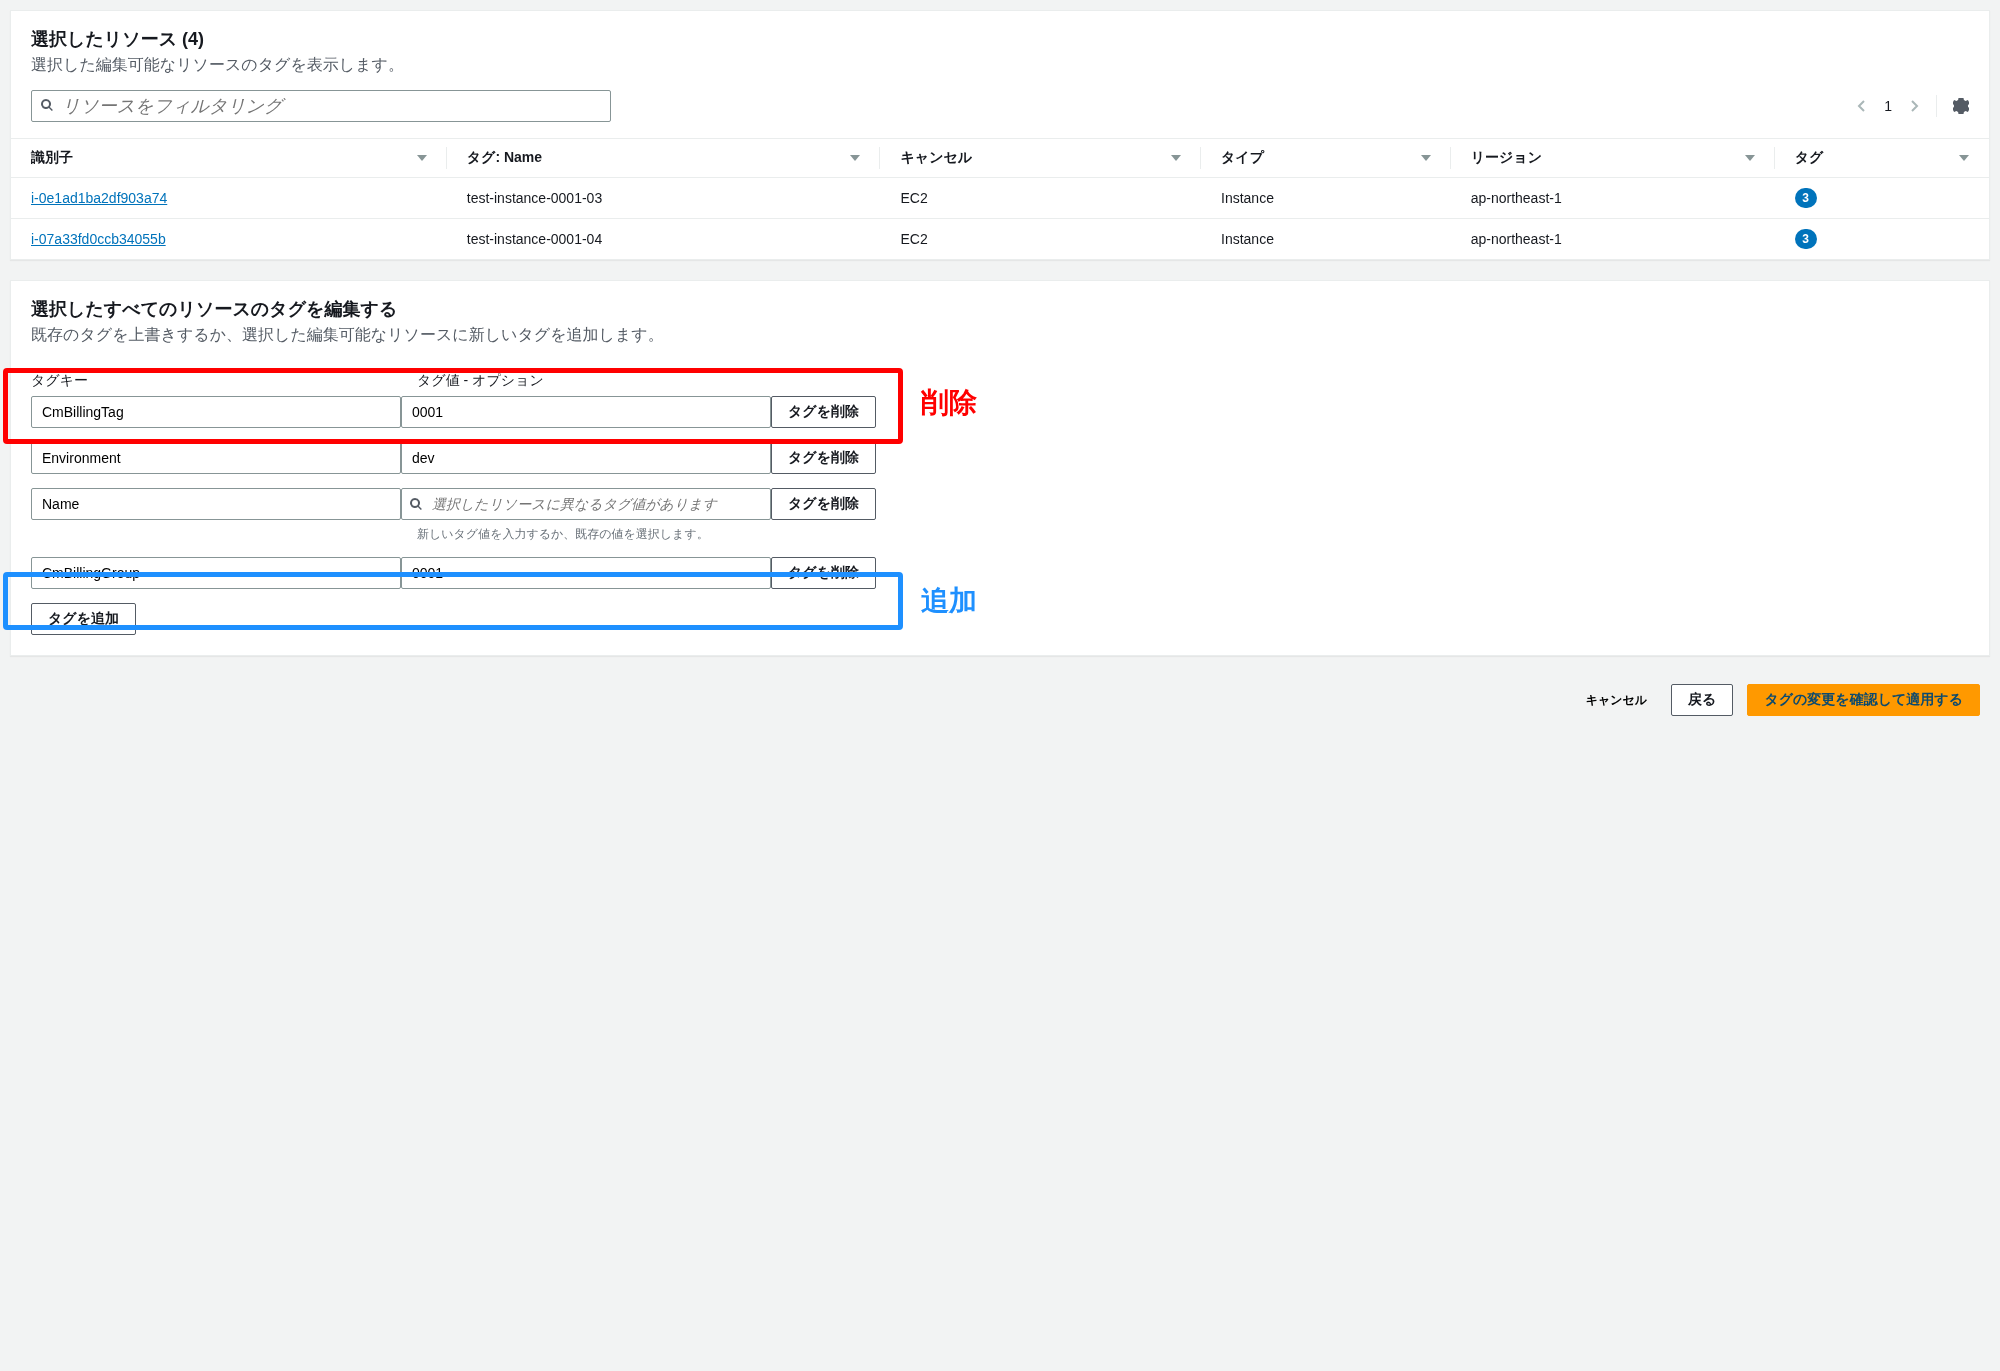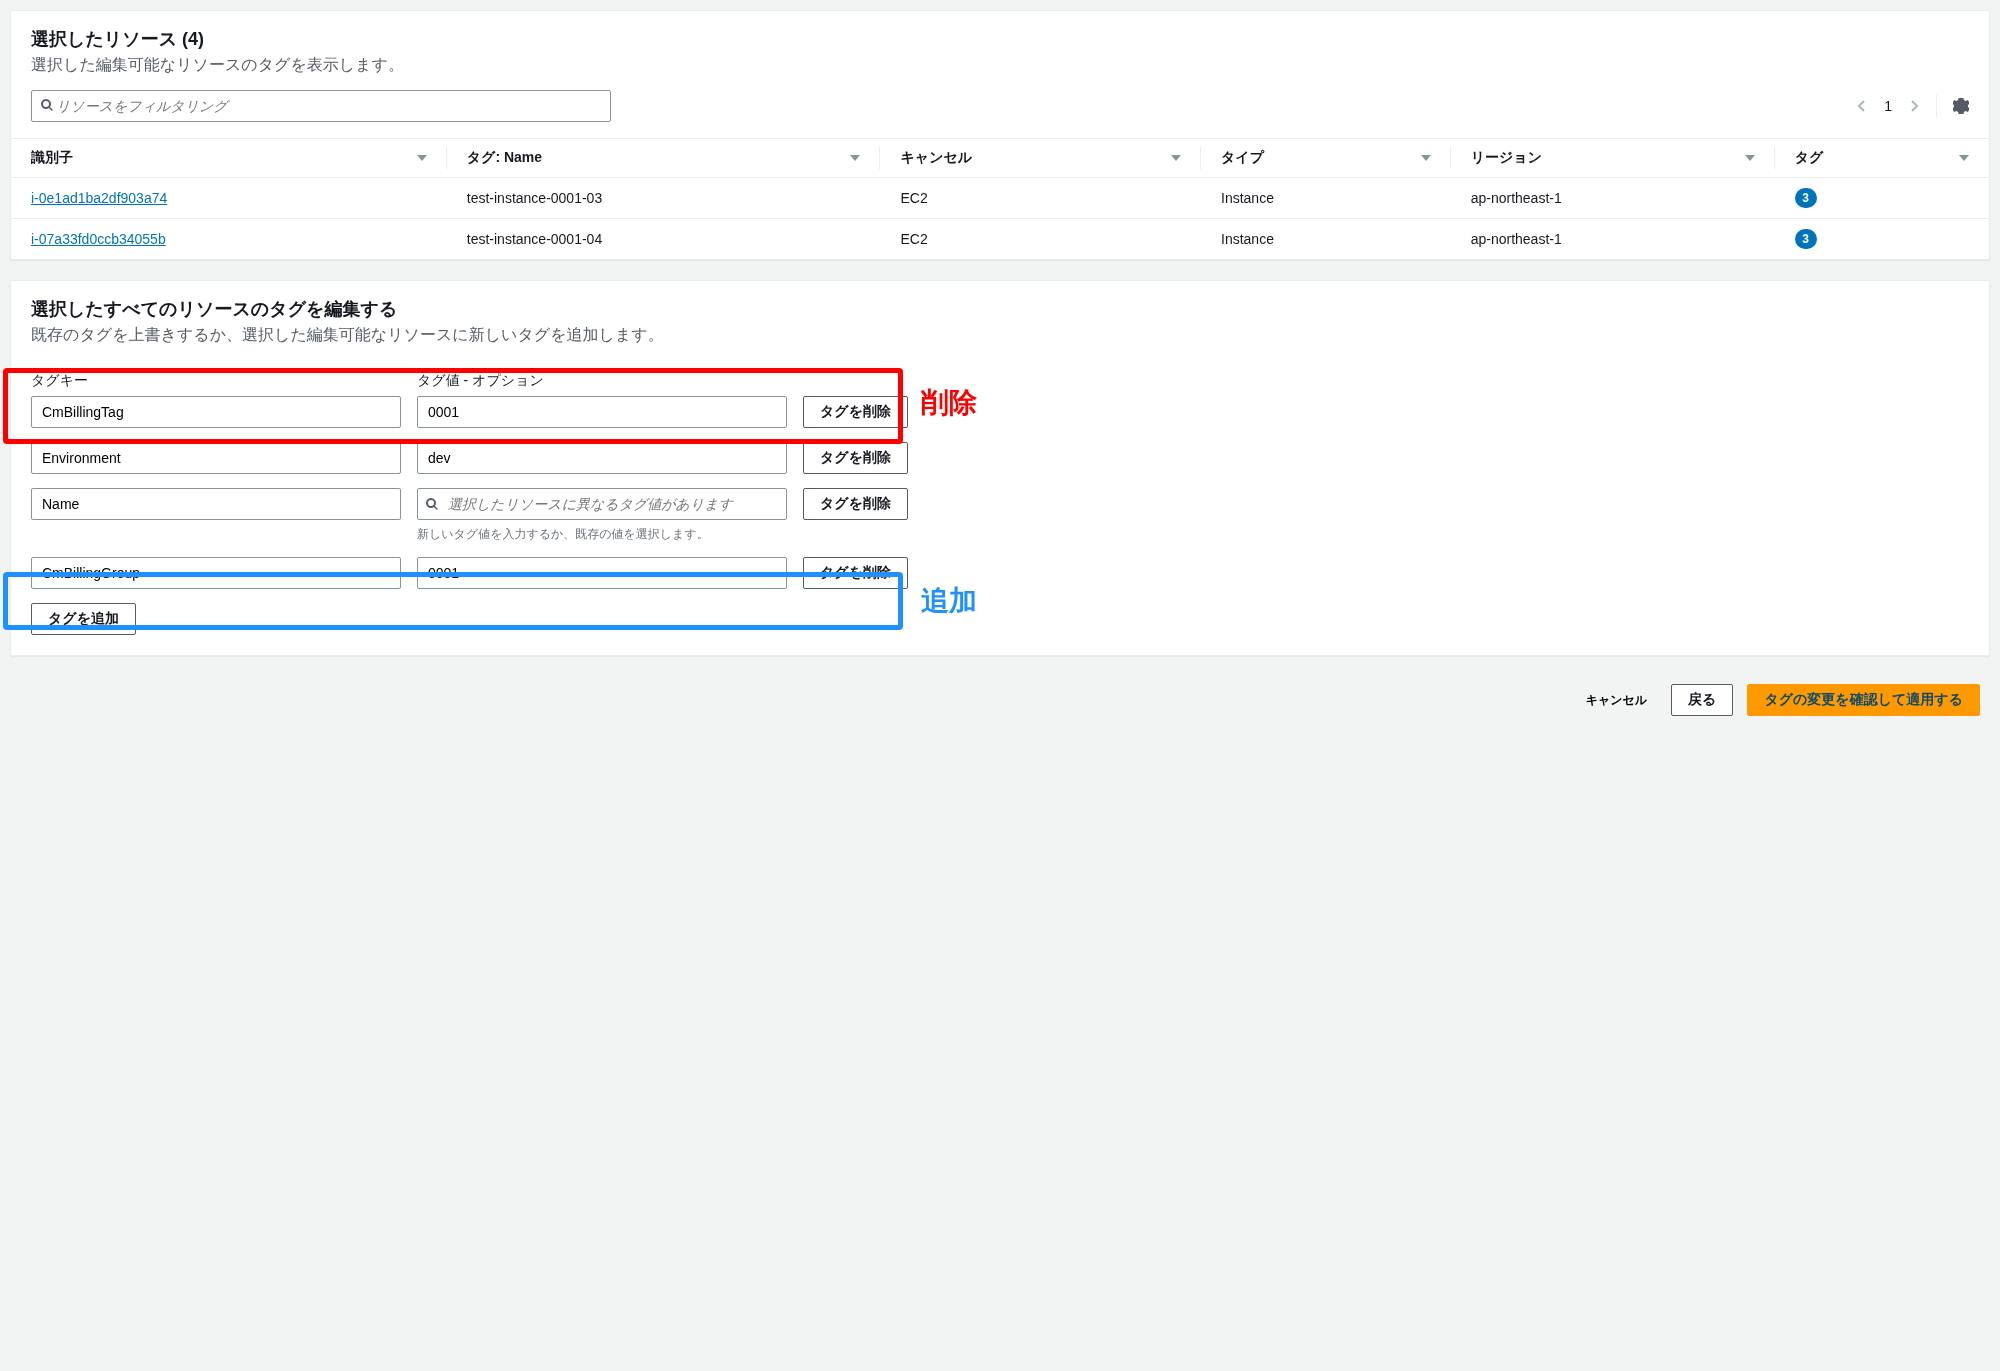--- a/index.html
+++ b/index.html
@@ -42,25 +42,25 @@
     border-radius: 2px;
     height: 32px;
     padding: 0 8px;
     background: #fff;
   }
   .search-box svg { width: 14px; height: 14px; color: #545b64; flex-shrink: 0; }
   .search-box input {
     border: none;
     outline: none;
     flex: 1;
-    font-size: 14px;
+    font-size: 18px;
     font-style: italic;
     color: #3b82f6;
     background: transparent;
-    margin-left: 0;
+    margin-left: 6px;
   }
   .pager-spacer { flex: 1; }
   .pager { display: flex; align-items: center; gap: 16px; }
   .pager .arrow { color: #aab7b8; display: inline-flex; }
   .pager .page-num { font-weight: 400; }
   .pager .divider { width: 1px; height: 22px; background: #eaeded; }
   .pager .gear { color: #545b64; display: inline-flex; }
   table.resources {
     width: 100%;
     border-collapse: collapse;
@@ -116,21 +116,20 @@
     display: flex;
     gap: 16px;
     margin-bottom: 6px;
     font-size: 14px;
   }
   .tag-labels .col1 { width: 370px; }
   .tag-labels .col2 { width: 370px; }
   .tag-row {
     display: flex;
     align-items: flex-start;
-    gap: 16px;
     margin-bottom: 14px;
     position: relative;
   }
   .tag-row input[type=text] {
     height: 32px;
     border: 1px solid #879596;
     border-radius: 2px;
     padding: 0 10px;
     font-size: 14px;
     width: 370px;

